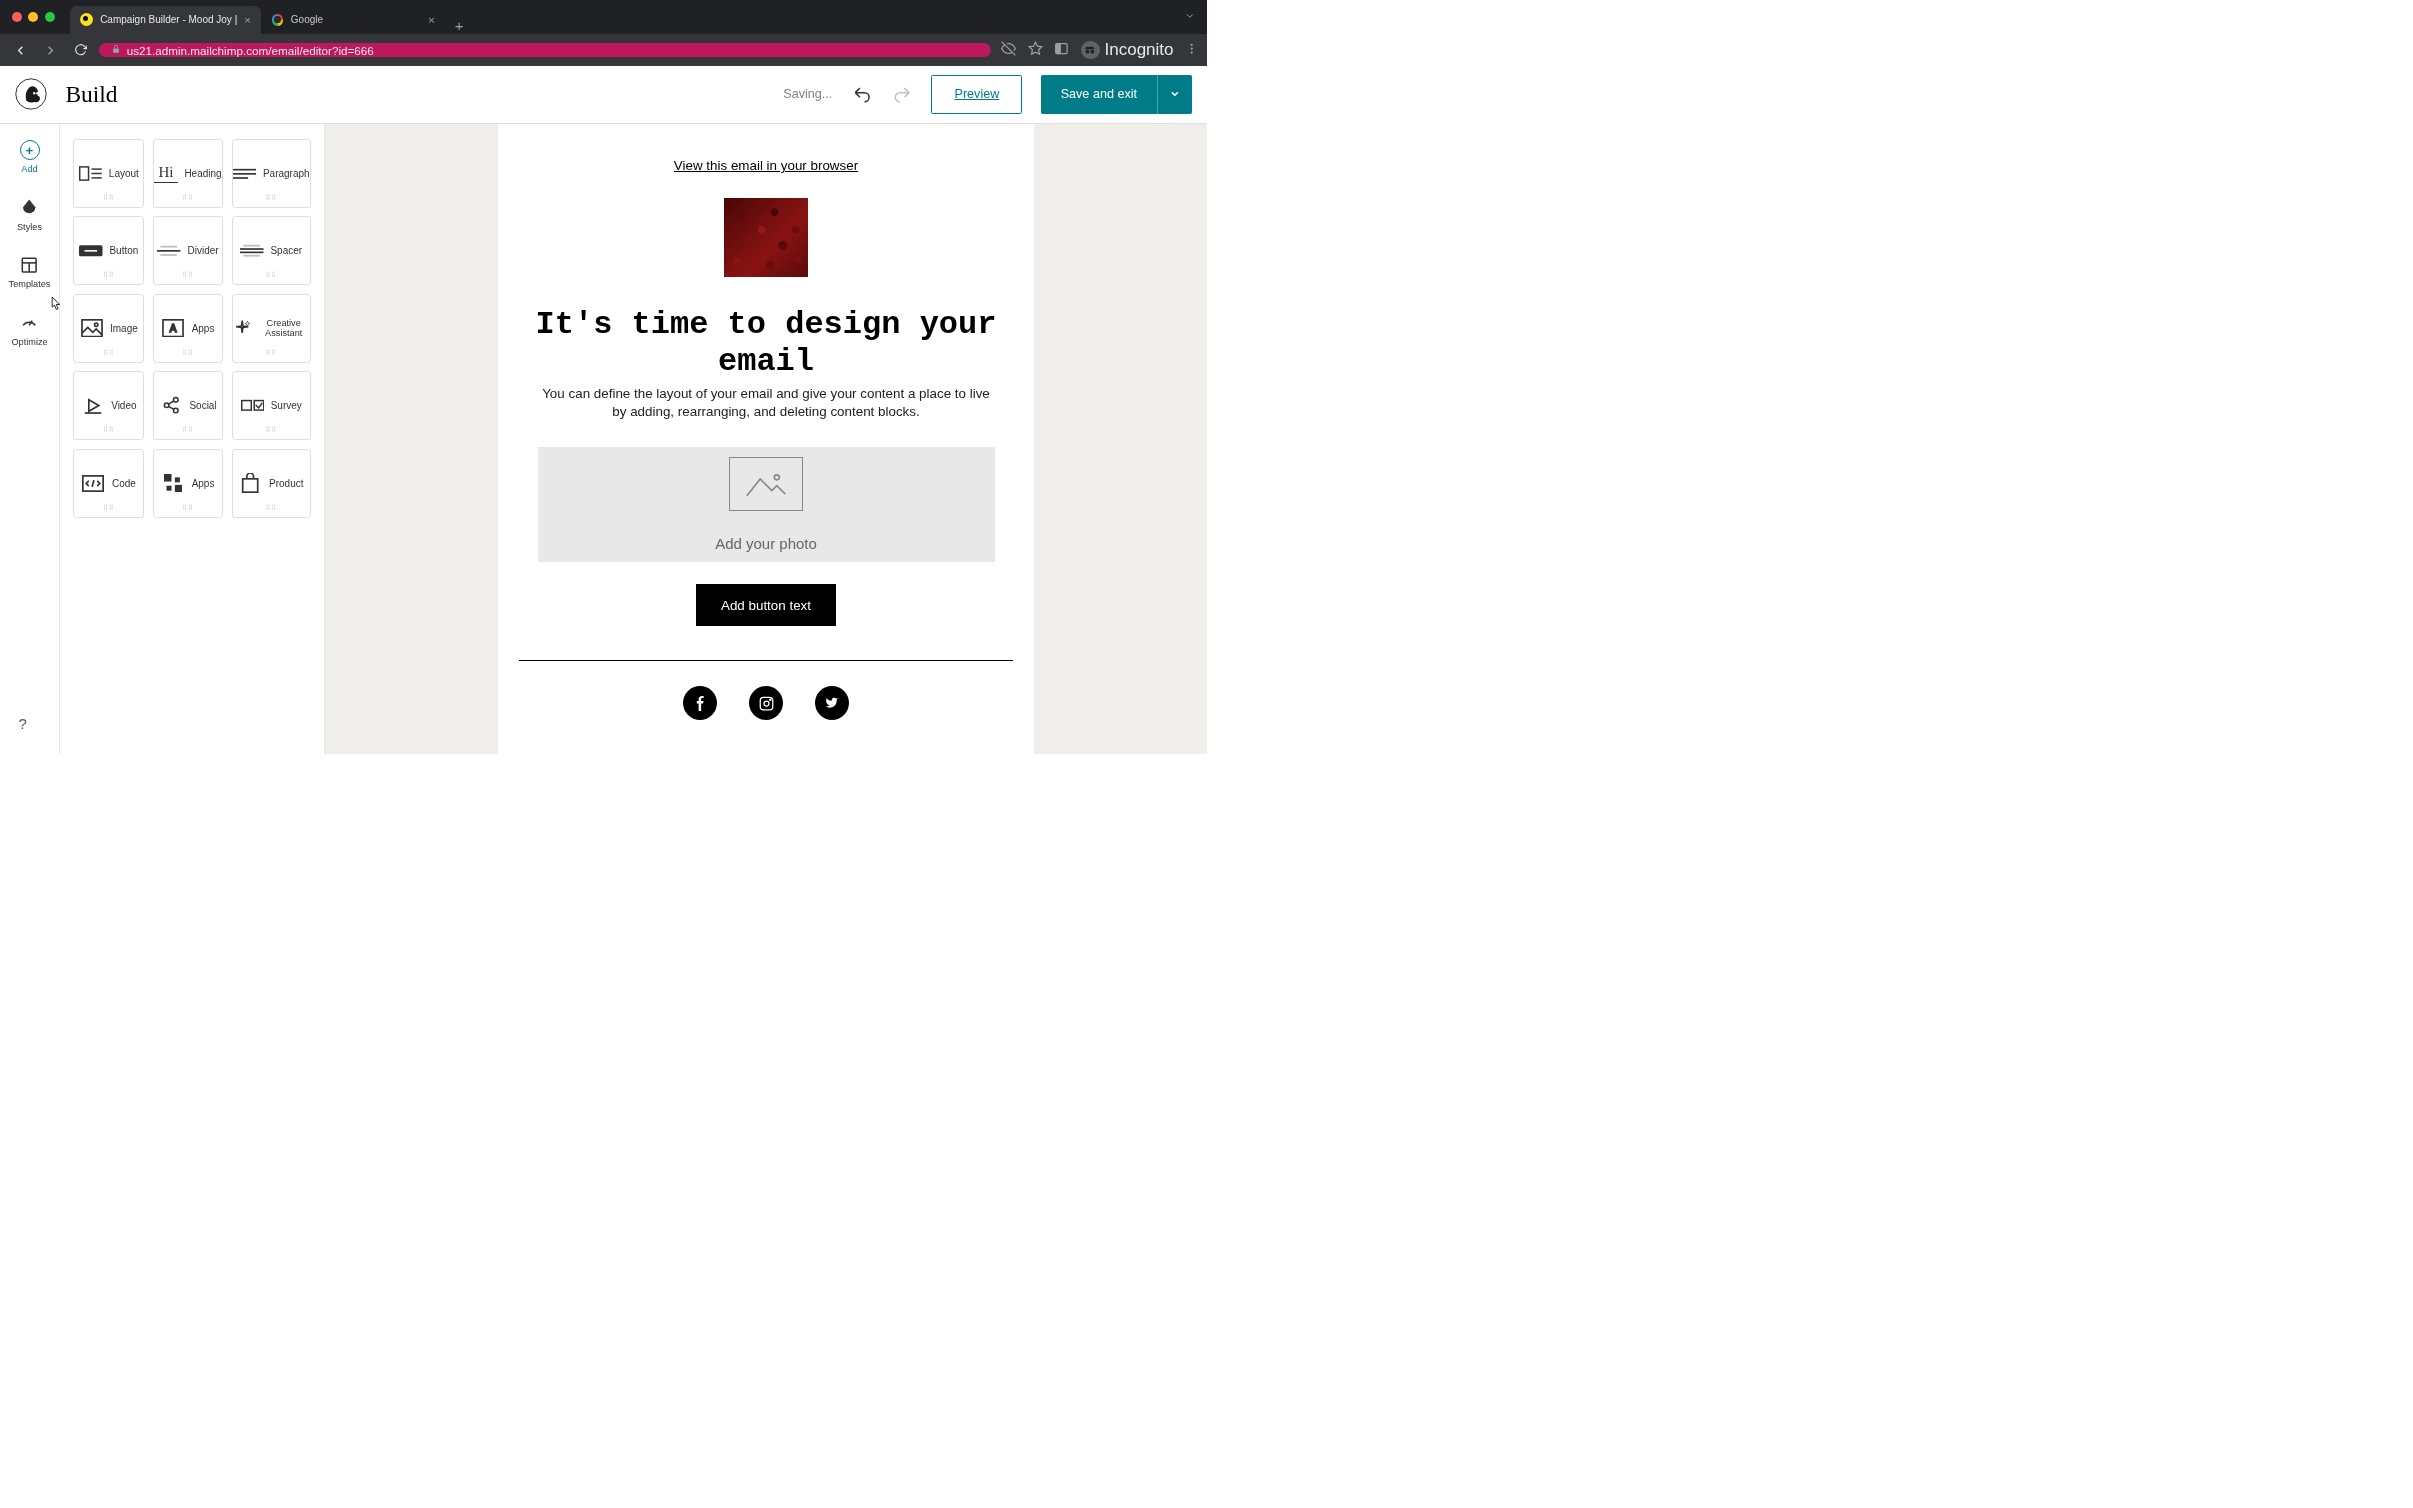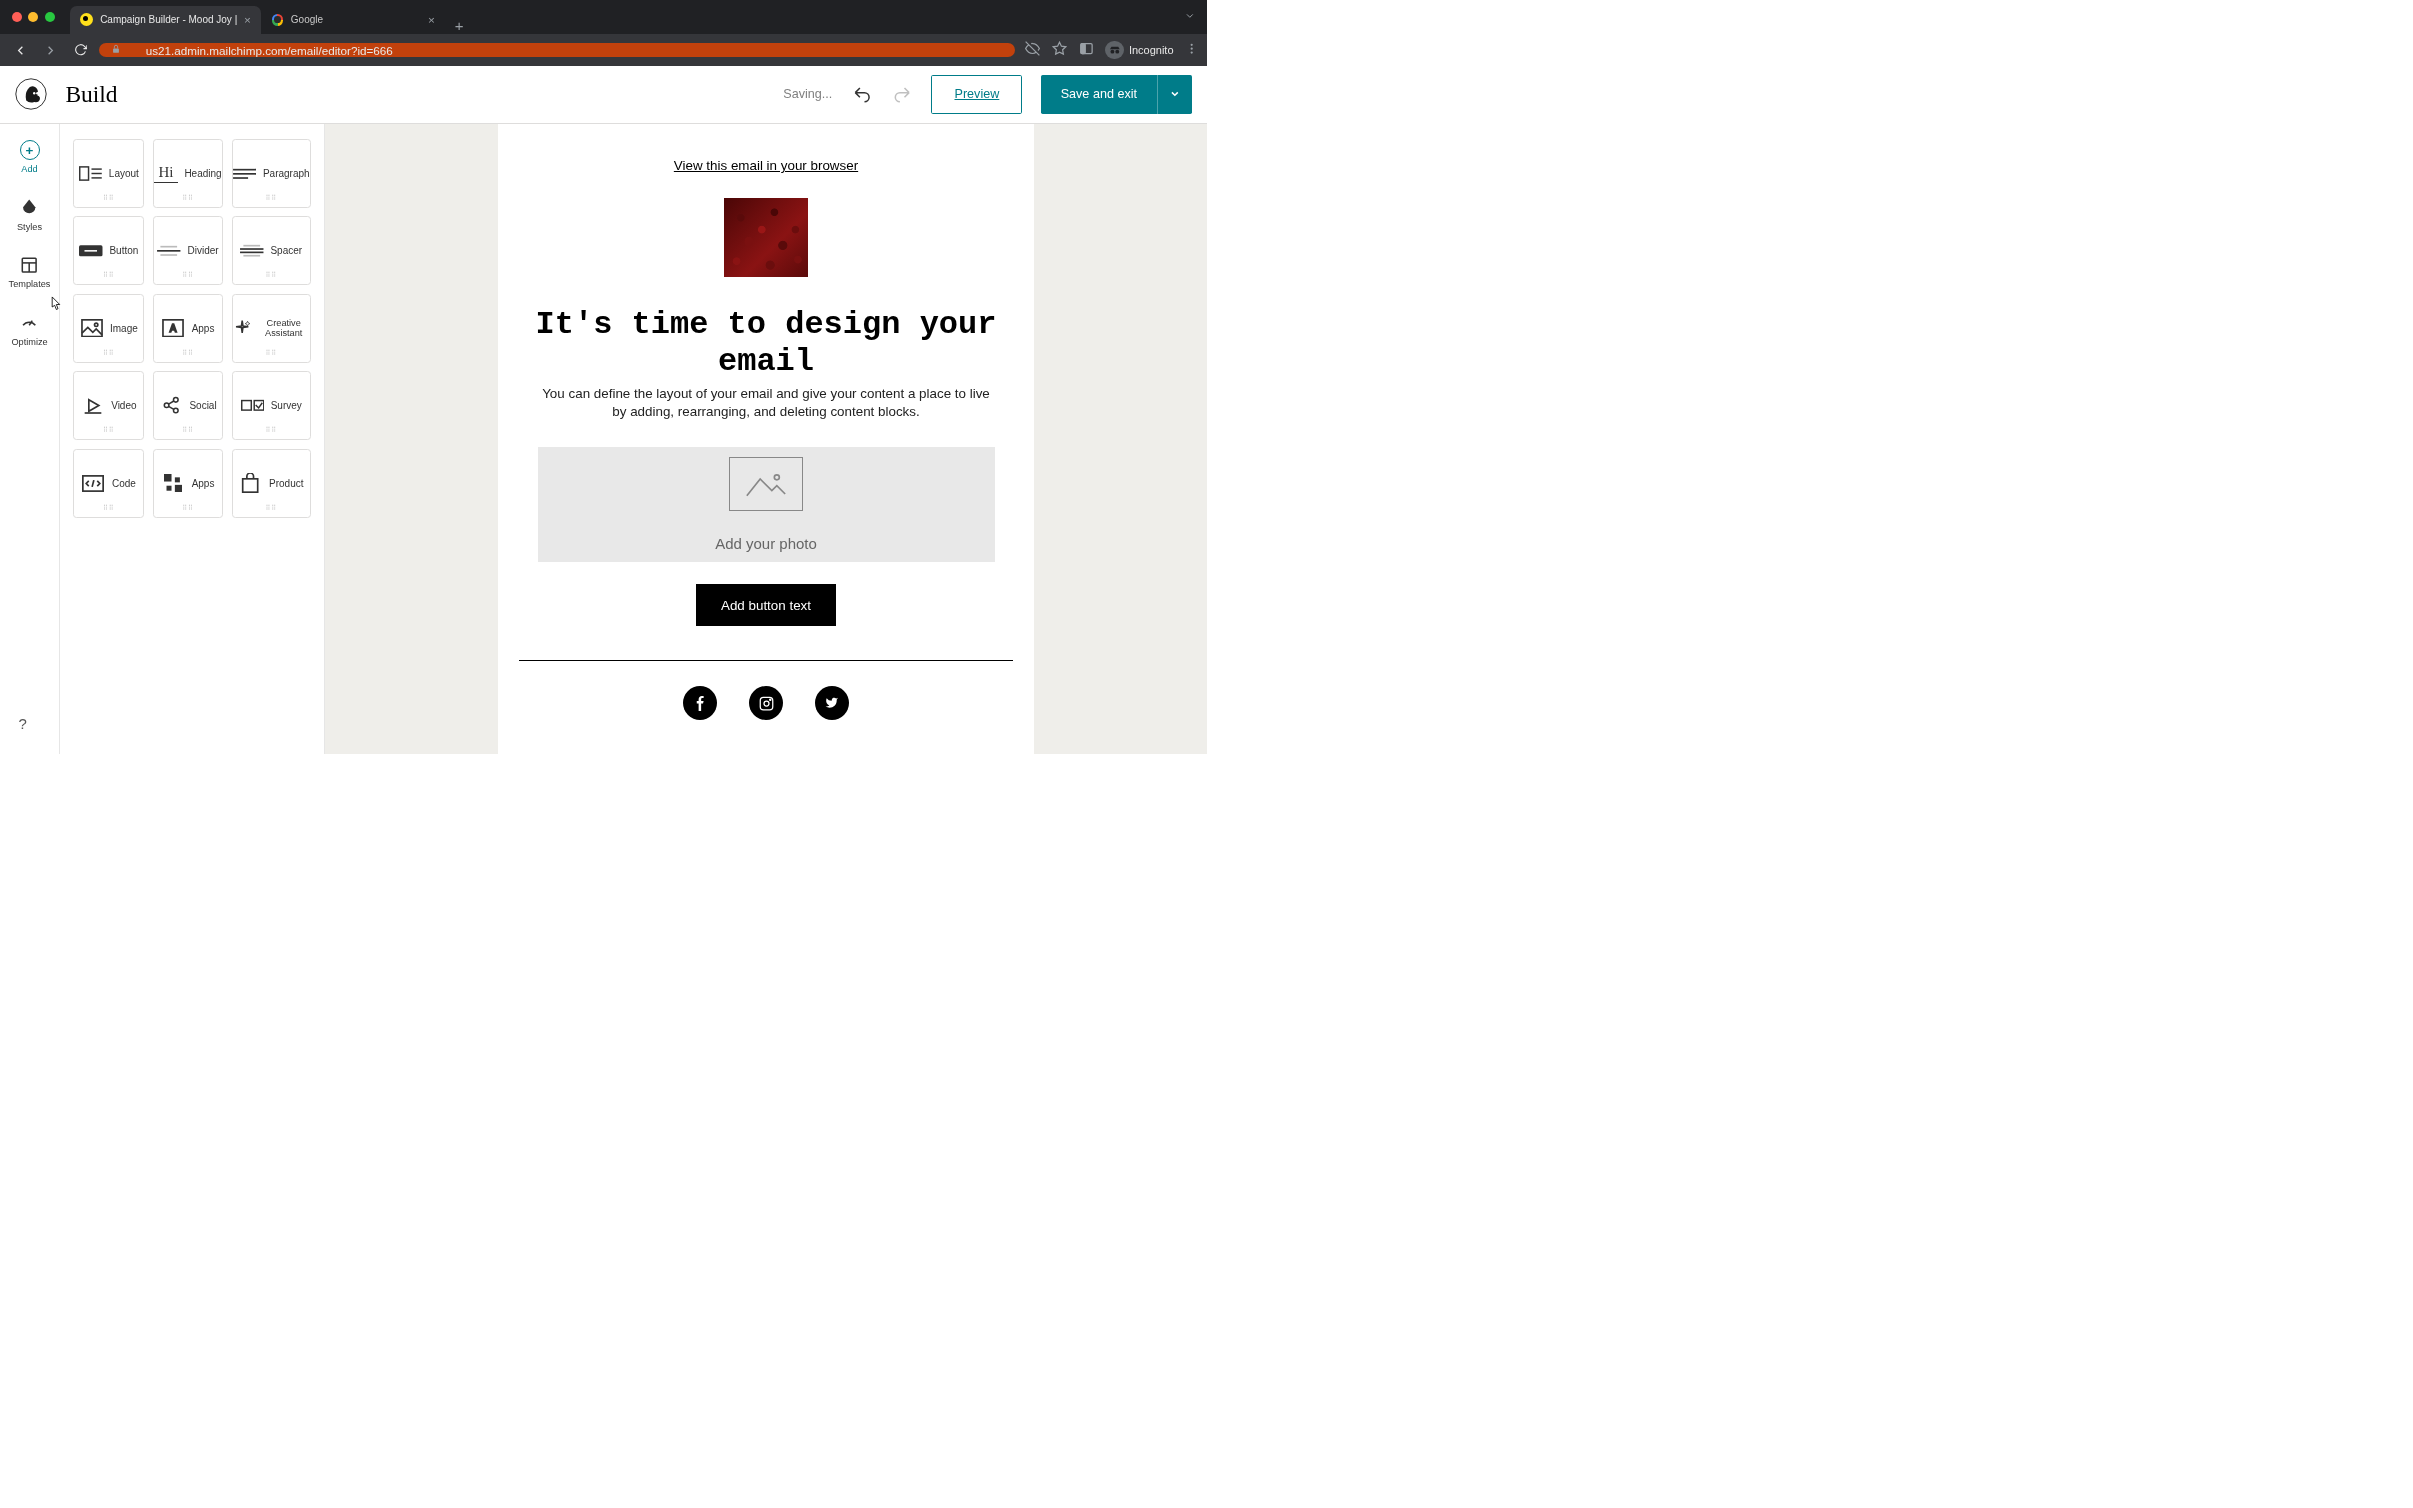--- a/index.html
+++ b/index.html
@@ -146,28 +146,28 @@
   align-items: center;
   justify-content: center;
   color: #9aa0a6;
   font-size: 13.4px;
 }
 .nav-btn.enabled { color: #e8e8e8; }
 
 .url-box {
   flex: 1;
   height: 14px;
-  background: #c2410c;
+  background: #be185d;
   border-radius: 12.6px;
   display: flex;
   align-items: center;
   padding: 0 11.7px;
   color: #e8e8e8;
   font-size: 11.7px;
-  gap: 25px;
+  gap: 6px;
 }
 
 .lock-icon {
   font-size: 10px;
   color: #9aa0a6;
 }
 
 .addr-right {
   display: flex;
   align-items: center;
@@ -175,21 +175,21 @@
   color: #9aa0a6;
   font-size: 12.6px;
   margin-left: 3.4px;
 }
 
 .incognito-badge {
   display: flex;
   align-items: center;
   gap: 5px;
   color: #e8e8e8;
-  font-size: 11px;
+  font-size: 17px;
 }
 
 .incognito-icon {
   width: 18.4px;
   height: 18.4px;
   border-radius: 50%;
   background: #5f6368;
   display: flex;
   align-items: center;
   justify-content: center;

